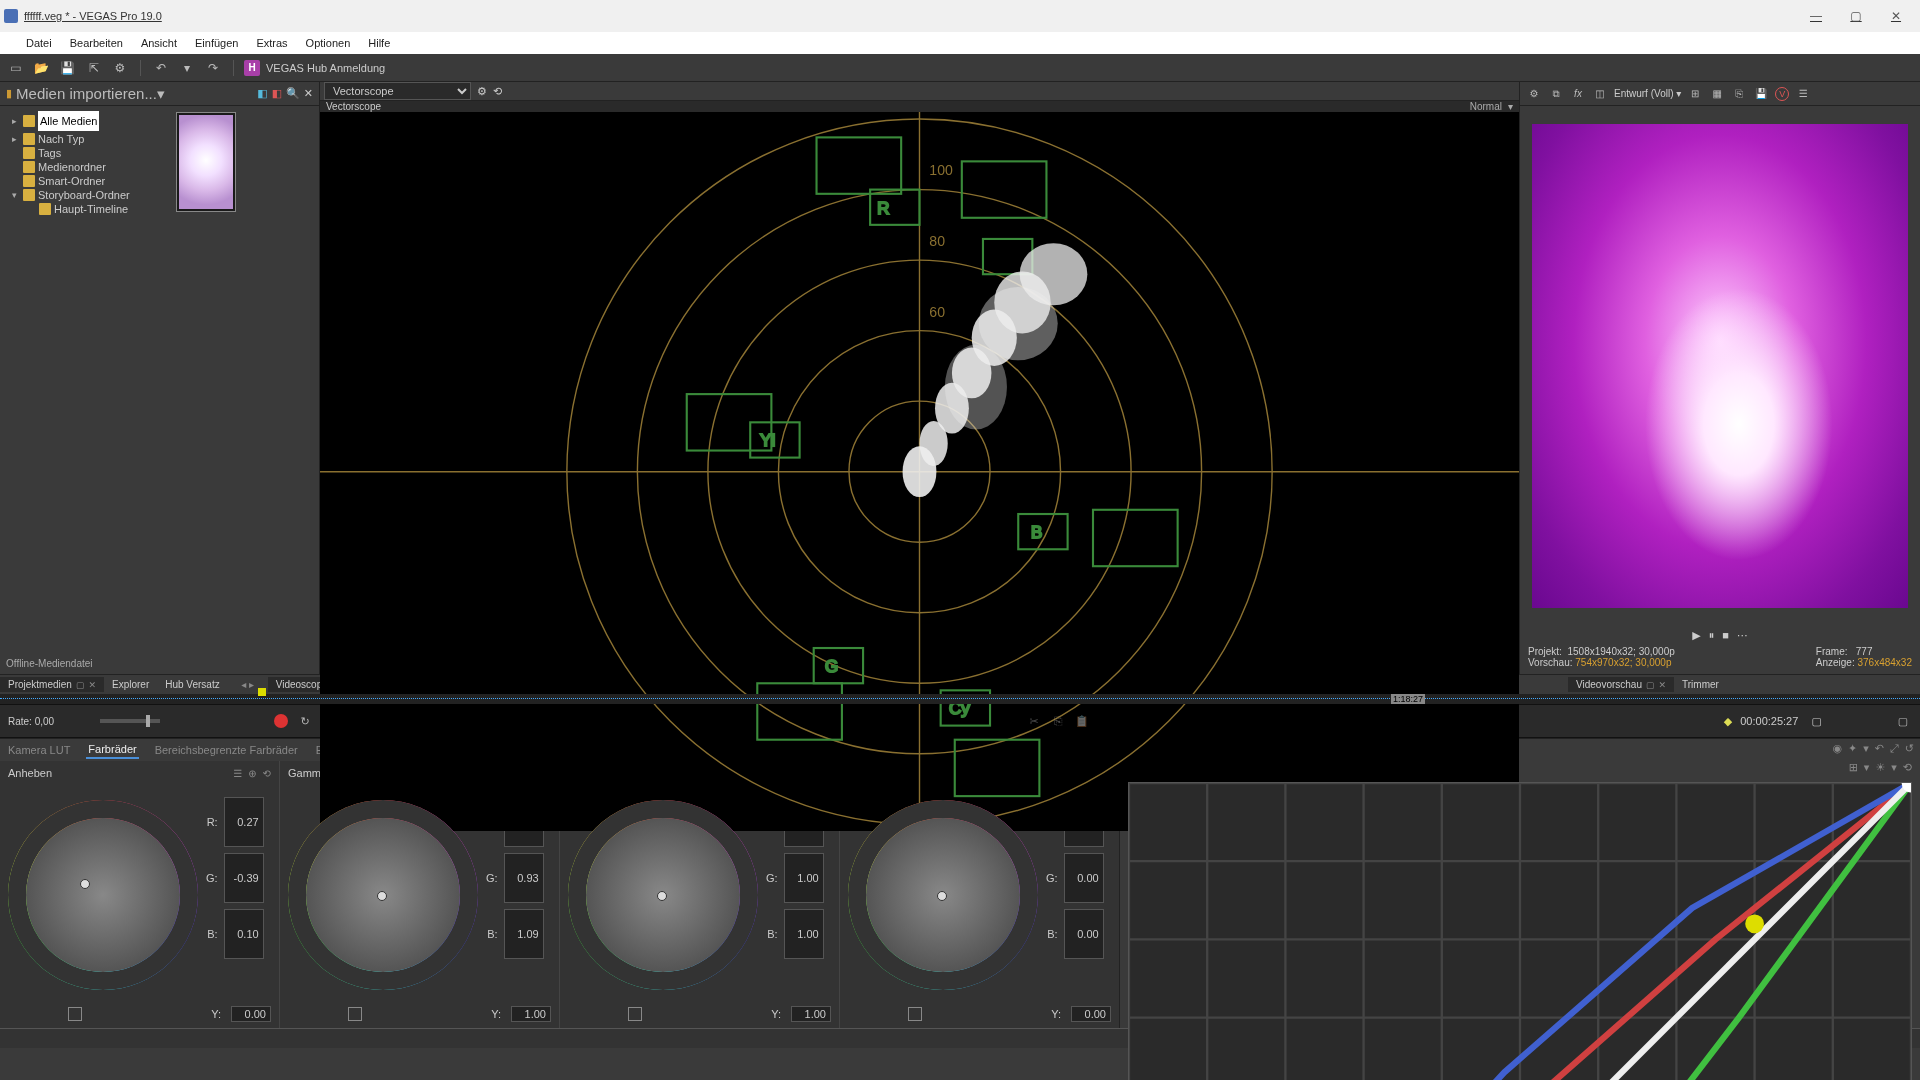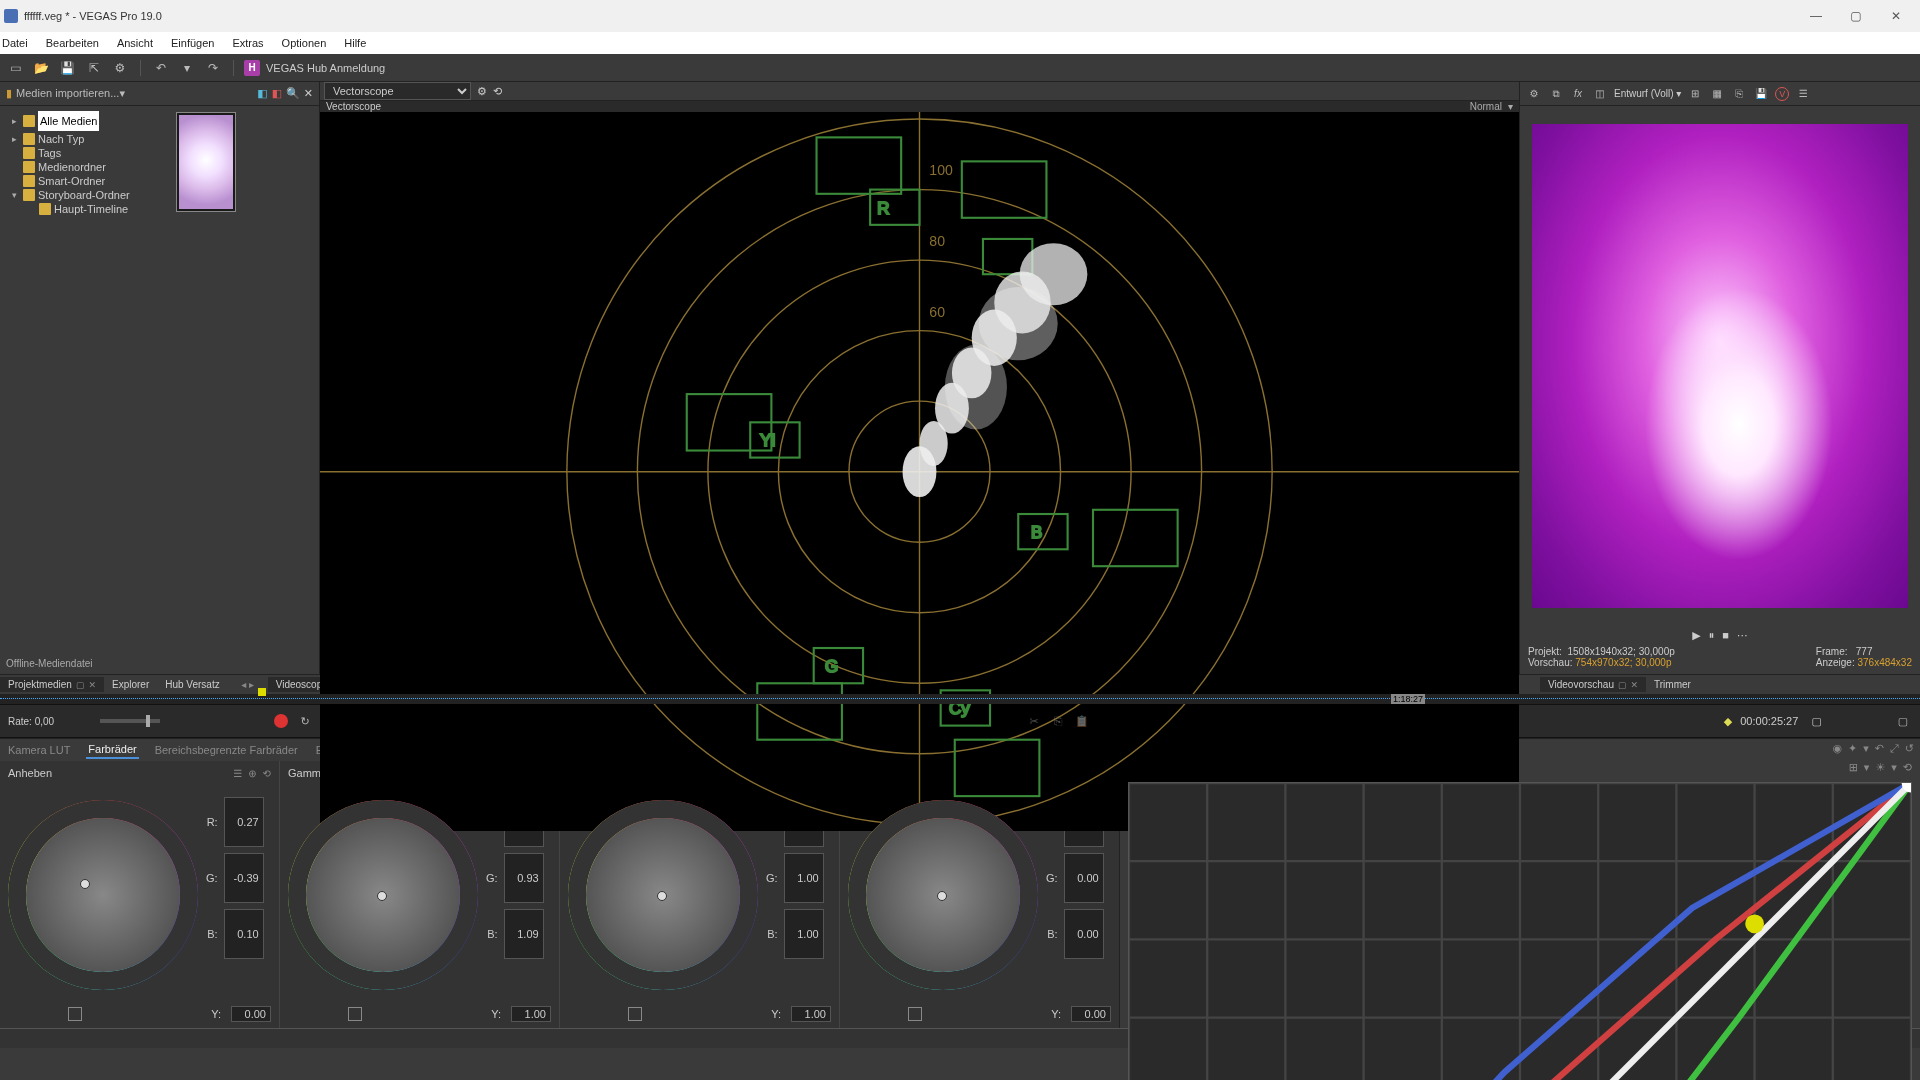--- a/index.html
+++ b/index.html
@@ -1,30 +1,30 @@
 <!DOCTYPE html>
 <html><head>
 <meta charset="utf-8">
 <style>
 * { margin: 0; padding: 0; box-sizing: border-box; font-family: "Segoe UI", Arial, sans-serif; }
 body { background: #3a3a3a; color: #ccc; font-size: 11px; overflow: hidden; width: 1920px; height: 1080px; user-select: none; }
-.titlebar { height: 24px; background: #f0f0f0; color: #333; display: flex; align-items: center; padding: 16px 4px; }
+.titlebar { height: 24px; background: #f0f0f0; color: #333; display: flex; align-items: center; padding: 16px 4px; text-decoration: underline; }
 .titlebar .app-icon { width: 14px; height: 14px; background: #4a6fb5; border-radius: 2px; margin-right: 6px; }
 .titlebar .title { flex: 1; font-size: 11px; }
 .titlebar .winbtn { width: 40px; height: 24px; display: flex; align-items: center; justify-content: center; color: #555; font-size: 12px; }
-.menubar { height: 22px; background: #fff; display: flex; align-items: center; padding: 0 0; color: #222; font-size: 11px; gap: 14px; }
+.menubar { height: 22px; background: #fff; display: flex; align-items: center; padding: 0 24px; color: #222; font-size: 11px; gap: 14px; }
 .menubar .menuitem { padding: 2px 2px; }
 .toolbar { height: 28px; background: #3a3a3a; border-bottom: 1px solid #222; display: flex; align-items: center; padding: 0 6px; gap: 6px; }
 .toolbar .tbtn { width: 20px; height: 20px; display: flex; align-items: center; justify-content: center; color: #bbb; font-size: 12px; }
 .toolbar .sep { width: 1px; height: 16px; background: #555; margin: 0 4px; }
 .toolbar .hub-badge { width: 16px; height: 16px; background: #a83fa8; border-radius: 2px; display: flex; align-items: center; justify-content: center; color: #fff; font-size: 10px; font-weight: bold; }
 .upper { display: flex; height: 592px; }
 .left-pane { width: 320px; display: flex; flex-direction: column; border-right: 1px solid #222; }
 .import-bar { height: 24px; background: #3a3a3a; display: flex; align-items: center; padding: 0 6px; gap: 4px; border-bottom: 1px solid #222; }
-.import-bar .impbtn { color: #bbb; font-size: 11px; display: flex; align-items: flex-start; }
+.import-bar .impbtn { color: #bbb; font-size: 15px; display: flex; align-items: flex-start; }
 .left-split { flex: 1; display: flex; }
 .tree { width: 170px; background: #3a3a3a; padding: 4px 2px; font-size: 11px; overflow:hidden;}
 .tree .node { display: flex; align-items: center; gap: 3px; padding: 1px 0 1px 10px; color: #ccc; }
 .tree .node.sel span.label { background: #fff; color:#000; padding:4px 2px;}
 .tree .node .fold { width: 12px; height: 12px; background: #d8b040; border-radius: 1px; }
 .tree .indent1 { padding-left: 26px; }
 .tree .exp { font-size:9px; color:#aaa; width:8px;}
 .thumb-area { flex: 1; background: #3a3a3a; padding: 6px; }
 .thumb { width: 60px; height: 100px; background: #1a1a1a; border: 1px solid #888; padding: 2px; }
 .thumb-inner { width: 100%; height: 100%; background: radial-gradient(circle at 50% 48%, #fff 0%, #f2e0ff 28%, #d9b8e8 55%, #b890d0 80%); }
@@ -296,21 +296,21 @@
     <div class="ptab">
         <span>Hub Versatz</span>
       </div>
     <div style="width:40px;text-align:center;color:#888;">◂ ▸</div>
     <div class="ptab active">
         <span>Videoscopes</span> 
         <span class="ptabx">▢</span> 
         <span class="ptabx">✕</span>
       </div>
   </div>
-  <div class="tab-row" style="width:380px;align-items:center;">
+  <div class="tab-row" style="width:352px;align-items:center;">
     <div class="ptab active">
         <span>Videovorschau</span> 
         <span class="ptabx">▢</span> 
         <span class="ptabx">✕</span>
       </div>
     <div class="ptab">
         <span>Trimmer</span>
       </div>
   </div>
 </div>

